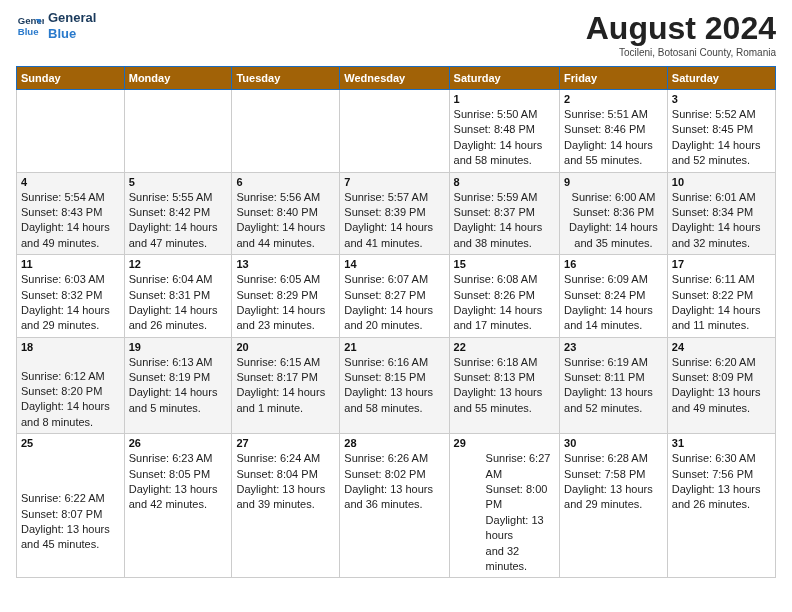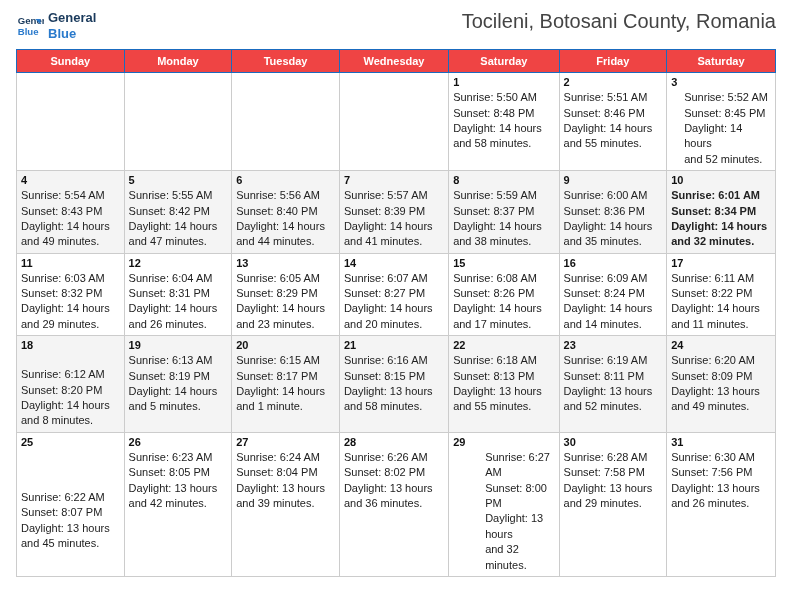--- a/index.html
+++ b/index.html
@@ -38,33 +38,33 @@
     }
     .title-block {
       text-align: right;
     }
     .main-title {
       font-size: 32px;
       font-weight: bold;
       color: #222;
     }
     .subtitle {
-      font-size: 20px;
+      font-size: 10px;
       color: #444;
     }
     .calendar-table {
       width: 100%;
       border-collapse: collapse;
       font-size: 10px;
     }
     .calendar-table th {
-      background: #ef4444;
+      background: #a16207;
       color: #fff;
       padding: 5px 4px;
-      text-align: center;
+      text-align: left;
       font-size: 11px;
       font-weight: bold;
       border: 1px solid #1a6bbf;
     }
     .calendar-table td {
       border: 1px solid #ccc;
       vertical-align: top;
       padding: 3px 4px;
       width: 113px;
       height: 82px;
@@ -98,20 +98,21 @@
         <text x="2" y="14" font-size="11" font-weight="bold" fill="#1a3a5c">General</text>
         <text x="2" y="26" font-size="11" font-weight="bold" fill="#2a7acc">Blue</text>
         <polygon points="22,8 28,8 28,14" fill="#2a7acc"></polygon>
       </svg>
       <div>
         <div class="logo-text">General</div>
         <div class="logo-text" style="color:#2a7acc;">Blue</div>
       </div>
     </div>
     <div class="title-block">
+      <div class="main-title">August 2024</div>
       <div class="subtitle">Tocileni, Botosani County, Romania</div>
     </div>
   </div>
 
   <table class="calendar-table">
     <thead>
       <tr>
         <th>Sunday</th>
         <th>Monday</th>
         <th>Tuesday</th>
@@ -136,21 +137,21 @@
           </td>
           <td>
             <div class="day-number">2</div>
             <div class="day-info" style="white-space: pre-line;">Sunrise: 5:51 AM
 Sunset: 8:46 PM
 Daylight: 14 hours
 and 55 minutes.</div>
           </td>
           <td>
             <div class="day-number">3</div>
-            <div class="day-info" style="white-space: pre-line; margin-left: 13px;">Sunrise: 5:52 AM
+            <div class="day-info" style="white-space: pre-line;">Sunrise: 5:52 AM
 Sunset: 8:45 PM
 Daylight: 14 hours
 and 52 minutes.</div>
           </td>
         </tr>
         <tr>
           <td>
             <div class="day-number">4</div>
             <div class="day-info" style="white-space: pre-line;">Sunrise: 5:54 AM
 Sunset: 8:43 PM
@@ -180,28 +181,28 @@
           </td>
           <td>
             <div class="day-number">8</div>
             <div class="day-info" style="white-space: pre-line;">Sunrise: 5:59 AM
 Sunset: 8:37 PM
 Daylight: 14 hours
 and 38 minutes.</div>
           </td>
           <td>
             <div class="day-number">9</div>
-            <div class="day-info" style="white-space: pre-line;">Sunrise: 6:00 AM
+            <div class="day-info" style="white-space: pre-line; text-align: center;">Sunrise: 6:00 AM
 Sunset: 8:36 PM
 Daylight: 14 hours
 and 35 minutes.</div>
           </td>
           <td>
             <div class="day-number">10</div>
-            <div class="day-info" style="white-space: pre-line; font-weight: bold;">Sunrise: 6:01 AM
+            <div class="day-info" style="white-space: pre-line;">Sunrise: 6:01 AM
 Sunset: 8:34 PM
 Daylight: 14 hours
 and 32 minutes.</div>
           </td>
         </tr>
         <tr>
           <td>
             <div class="day-number">11</div>
             <div class="day-info" style="white-space: pre-line;">Sunrise: 6:03 AM
 Sunset: 8:32 PM

